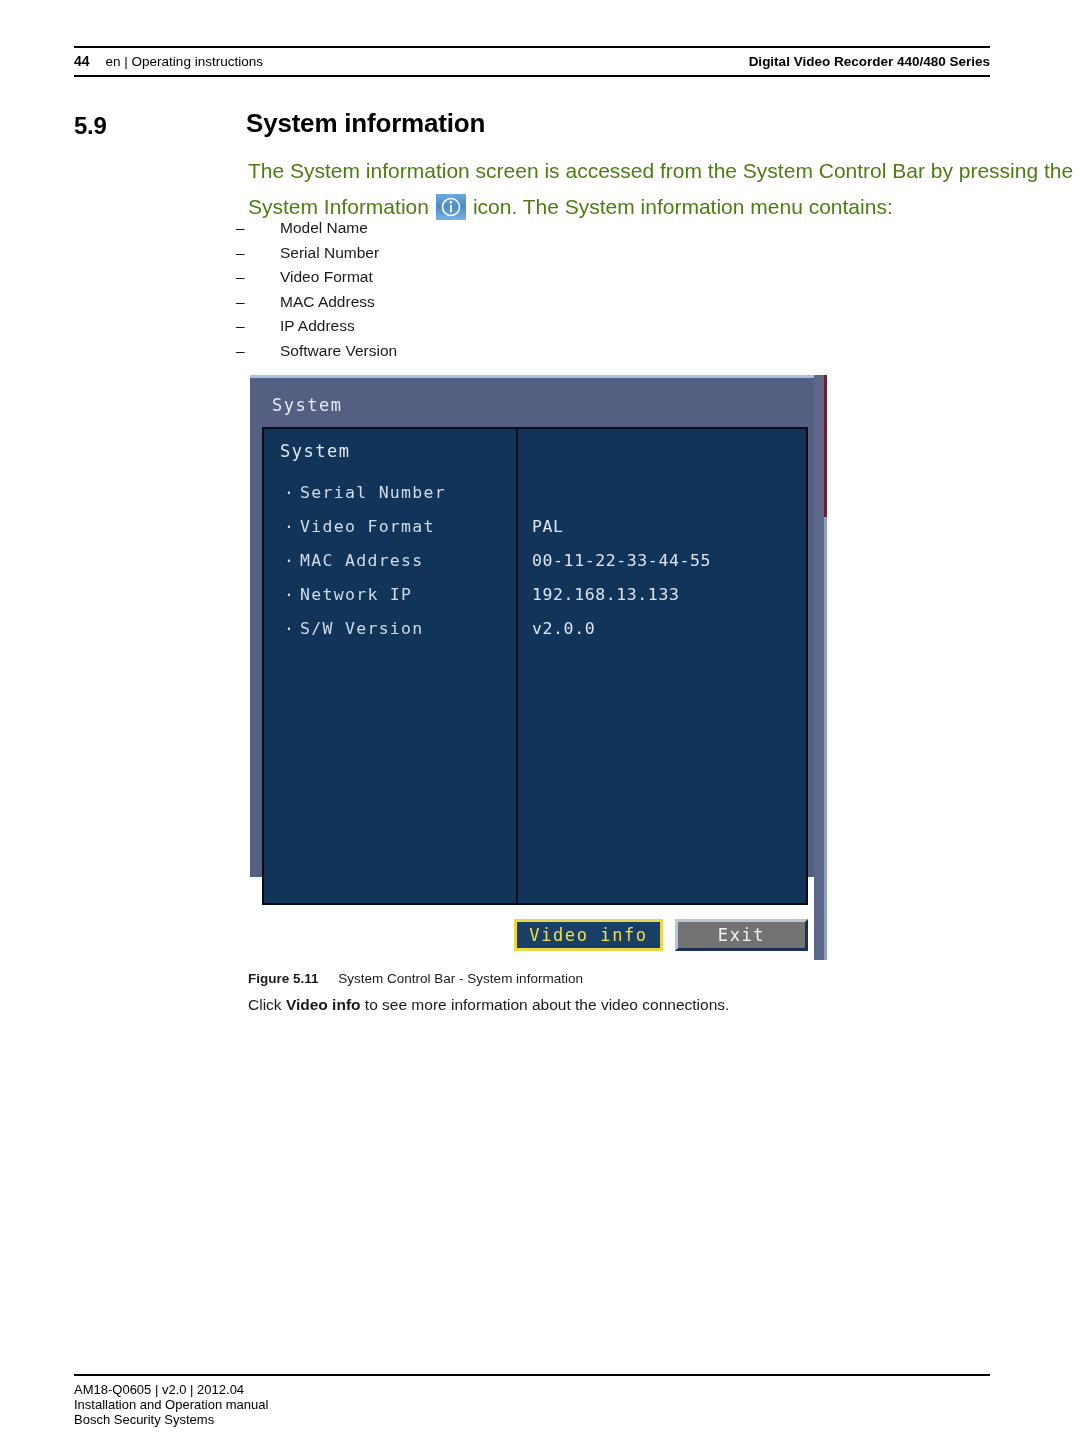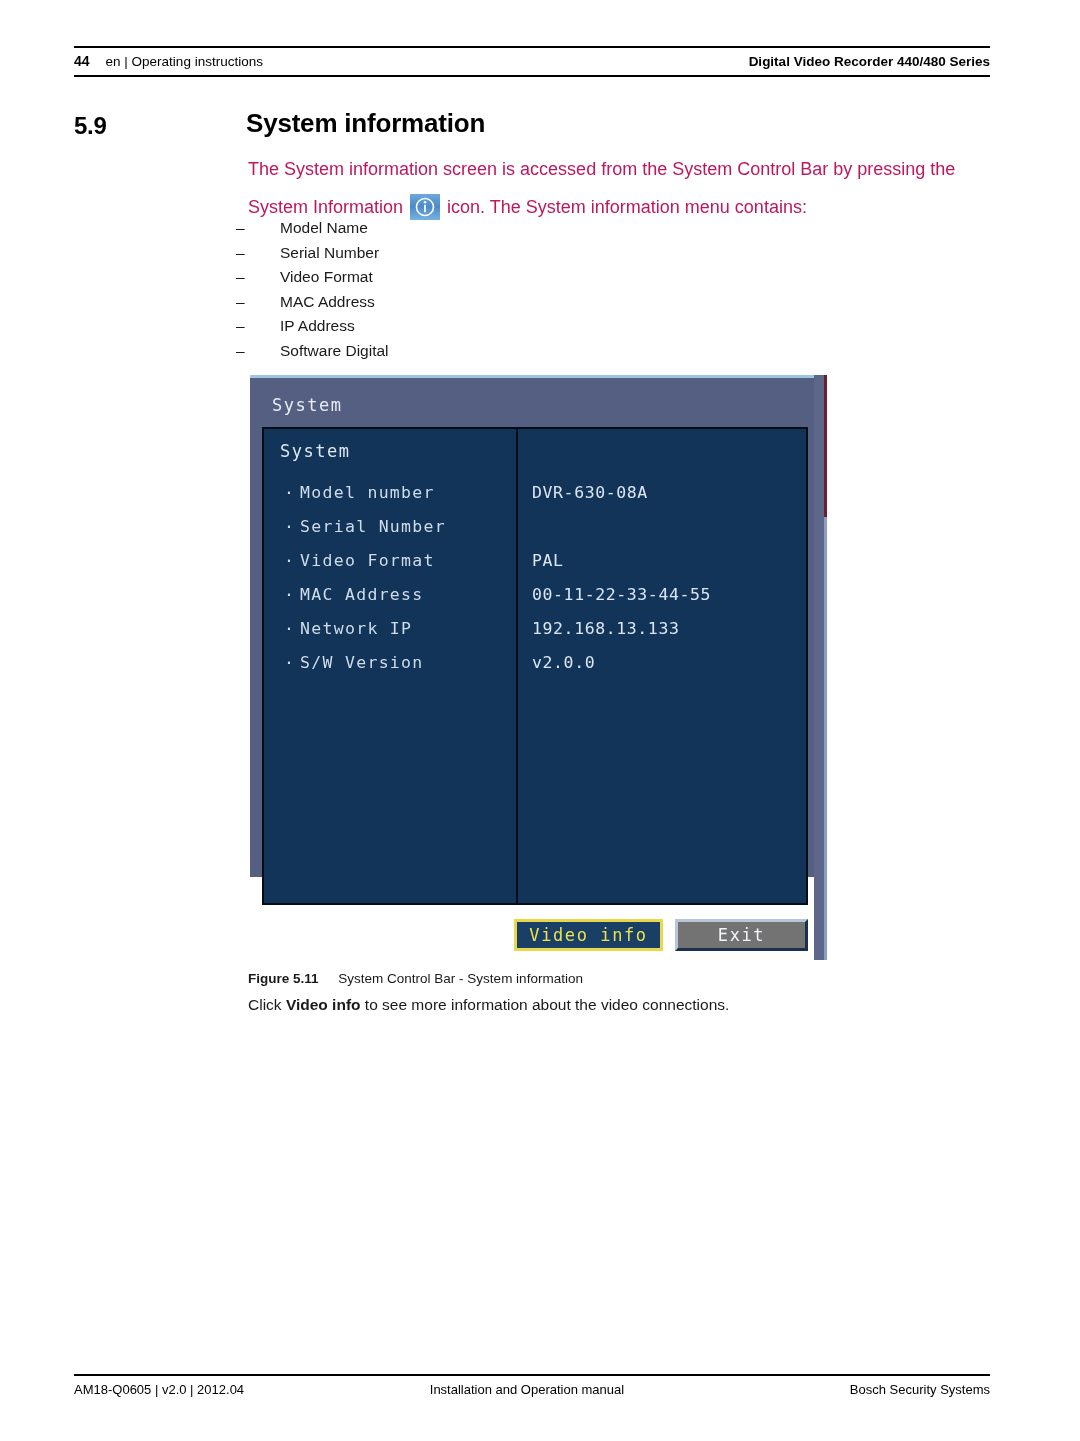--- a/index.html
+++ b/index.html
@@ -67,23 +67,23 @@
     top: 108px;
     font-size: 26px;
     font-weight: bold;
     letter-spacing: -0.2px;
   }
 
   
   .para {
     position: absolute;
     left: 248px;
-    font-size: 18px;
+    font-size: 21px;
     line-height: 1.25;
-    color: #be185d;
+    color: #4d7c0f;
     white-space: nowrap;
   }
   .para-1 { top: 158px; }
   .para-2 { top: 194px; display: flex; align-items: center; gap: 7px; }
 
   .info-icon-box {
     display: inline-block;
     width: 30px;
     height: 26px;
     background: linear-gradient(180deg, #6fa8dd 0%, #4a8bc9 48%, #79b2e2 100%);
@@ -286,20 +286,21 @@
     left: 74px;
     top: 1374px;
     width: 916px;
   }
   .footer-row {
     display: flex;
     justify-content: space-between;
     align-items: baseline;
     padding-top: 6px;
     font-size: 13px;
+    flex-direction: column;
   }
   .footer-center { margin-left: -40px; }
 </style>
 </head>
 <body>
 
 <div class="page-header">
   <div class="rule-thick"></div>
   <div class="header-row">
     <div class="header-left">
@@ -344,41 +345,37 @@
   <div class="bullet-row">
     <span class="bullet-dash">–</span>
     <span>MAC Address</span>
   </div>
   <div class="bullet-row">
     <span class="bullet-dash">–</span>
     <span>IP Address</span>
   </div>
   <div class="bullet-row">
     <span class="bullet-dash">–</span>
-    <span>Software Digital</span>
+    <span>Software Version</span>
   </div>
 </div>
 
 <div class="dvr-shot">
   <div class="dvr-top-highlight"></div>
   <div class="dvr-right-strip"></div>
   <div class="dvr-right-maroon"></div>
   <div class="dvr-right-strip-lower"></div>
 
   <div class="dvr-title">System</div>
 
   <div class="dvr-body">
     <div class="dvr-divider"></div>
     <div class="dvr-section-label">System</div>
 
     <div class="dvr-rows">
-      <div class="dvr-row">
-        <span class="dvr-row-label">Model number</span>
-        <span class="dvr-row-value">DVR-630-08A</span>
-      </div>
       <div class="dvr-row">
         <span class="dvr-row-label">Serial Number</span>
         <span class="dvr-row-value"></span>
       </div>
       <div class="dvr-row">
         <span class="dvr-row-label">Video Format</span>
         <span class="dvr-row-value">PAL</span>
       </div>
       <div class="dvr-row">
         <span class="dvr-row-label">MAC Address</span>

